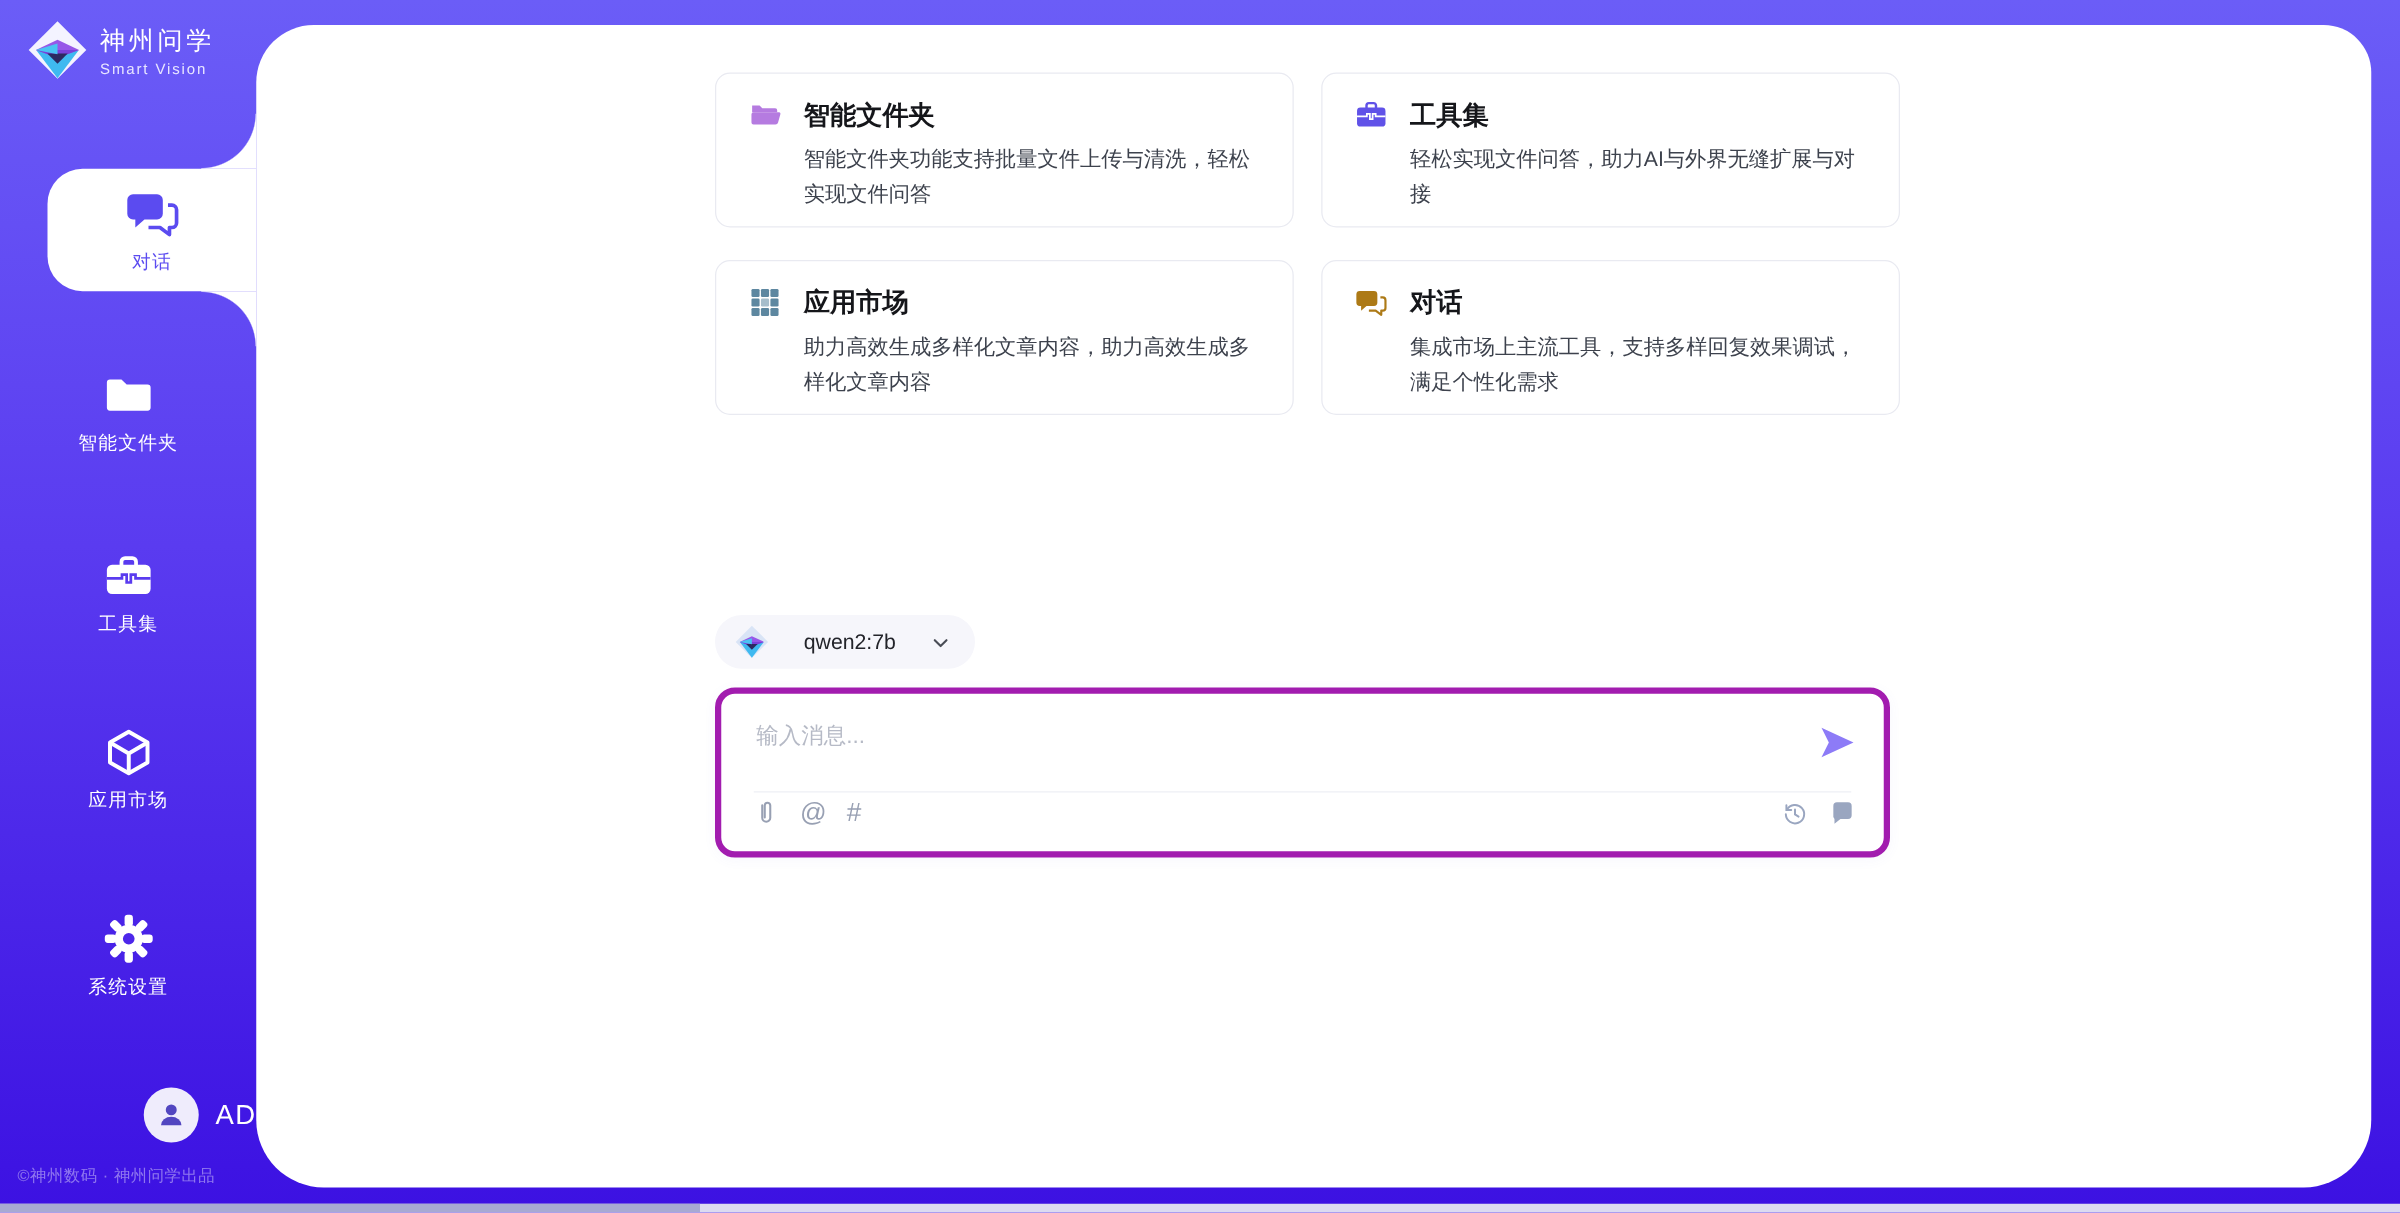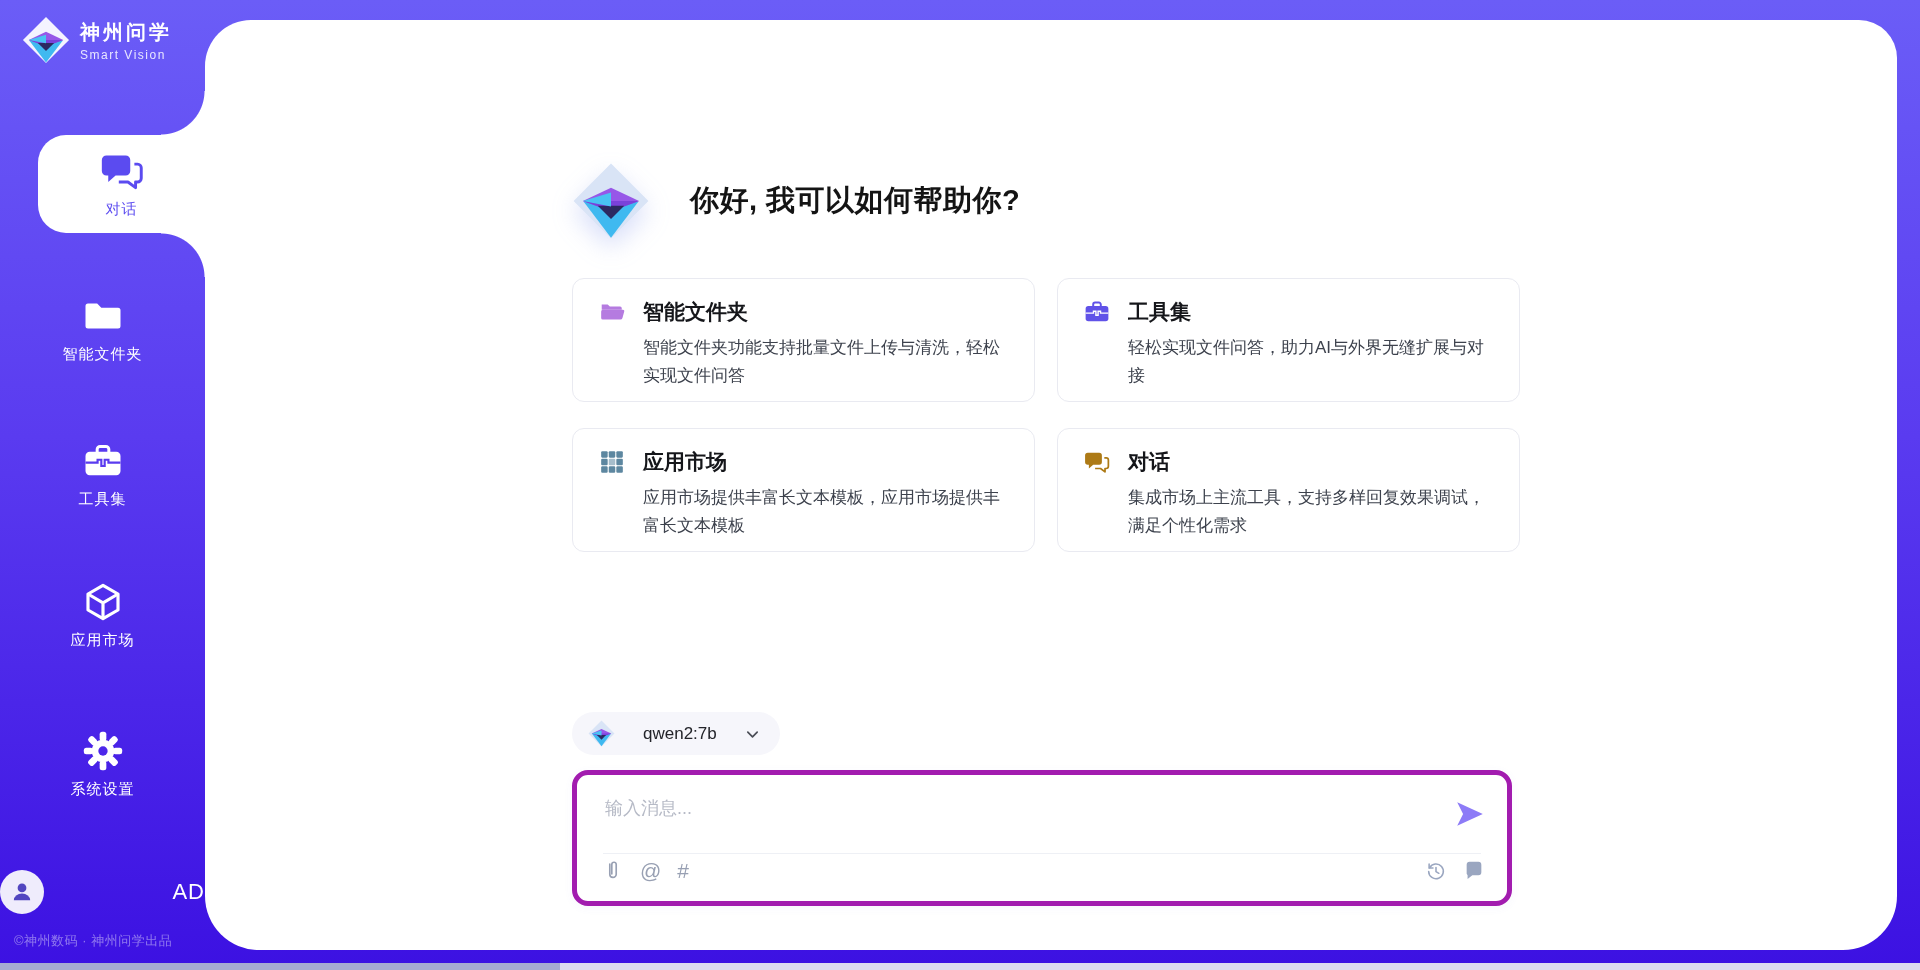--- a/index.html
+++ b/index.html
@@ -4,41 +4,41 @@
 <style>
   * { margin:0; padding:0; box-sizing:border-box; }
   html,body { width:1920px; height:970px; overflow:hidden;
     font-family:"Liberation Sans","DejaVu Sans",sans-serif; }
   body { background:linear-gradient(180deg,#6b5df7 0%,#5a3bf0 45%,#3c11e2 100%); position:relative; }
 
   
   .sidebar { position:absolute; left:0; top:0; width:205px; height:100%; z-index:2; }
   .brand { position:absolute; left:22px; top:16px; display:flex; align-items:center; gap:10px; }
   .brand-icon { width:48px; height:48px; }
-  .brand-name { color:#fff; font-size:20px; font-weight:700; letter-spacing:3px; }
+  .brand-name { color:#fff; font-size:20px; font-weight:400; letter-spacing:3px; }
   .brand-sub { color:#e8e6ff; font-size:12px; letter-spacing:1.5px; margin-top:2px; }
 
   .nav-item { position:absolute; left:0; width:205px; display:flex; flex-direction:column;
     align-items:center; gap:9px; color:#fff; cursor:pointer; }
   .nav-icon { width:40px; height:40px; display:block; --case-gap:#5a3bef; }
   .nav-icon svg { width:100%; height:100%; display:block; }
   .nav-label { font-size:15px; letter-spacing:1px; }
 
   .nav-item.active { left:38px; width:167px; height:98px; background:#fff;
     border-radius:28px 0 0 28px; justify-content:center; gap:7px; color:#5b4bf0; }
   .nav-item.active .nav-icon { width:44px; height:44px; --case-gap:#fff; }
   .nav-item.active::before, .nav-item.active::after {
     content:''; position:absolute; right:0; width:44px; height:44px; pointer-events:none; }
   .nav-item.active::before { top:-44px;
     background:radial-gradient(circle at 0 0, rgba(255,255,255,0) 43px, #fff 44px); }
   .nav-item.active::after { bottom:-44px;
     background:radial-gradient(circle at 0 100%, rgba(255,255,255,0) 43px, #fff 44px); }
 
   .user-row { position:absolute; left:0; top:870px; width:205px; display:flex;
-    align-items:center; justify-content:space-between; gap:13px; cursor:pointer; }
+    align-items:center; justify-content:flex-end; gap:13px; cursor:pointer; }
   .avatar { width:44px; height:44px; border-radius:50%; background:#efecfc;
     display:flex; align-items:center; justify-content:center; }
   .avatar svg { width:28px; height:28px; color:#5246c0; }
   .user-name { color:#fff; font-size:22px; letter-spacing:1px; }
   .copyright { position:absolute; left:14px; top:932px; color:rgba(255,255,255,0.42);
     font-size:13px; letter-spacing:0.5px; }
 
   
   .main { position:absolute; left:205px; top:20px; width:1692px; height:930px;
     background:#fff; border-radius:46px 38px 54px 54px; z-index:1; }
@@ -179,33 +179,20 @@
         </svg>
     </span>
     <span class="user-name">AD</span>
   </div>
 
   <div class="copyright">©神州数码 · 神州问学出品</div>
 </div>
 
 <div class="main">
   <div class="content">
-    <div class="greeting">
-      <span class="greet-icon">
-          <svg viewBox="0 0 100 100">
-            <polygon points="50,2 98,50 50,98 2,50" fill="#d9e4f6"></polygon>
-            <polygon points="50,97 15,51 85,51" fill="#3fb9f0"></polygon>
-            <polygon points="14,50 50,33 86,50 50,63" fill="#9757e8"></polygon>
-            <polygon points="14,50 86,50 50,63" fill="#7a41d9"></polygon>
-            <polygon points="33,56 67,56 50,73" fill="#2c2960"></polygon>
-            <polygon points="14,50 50,39 50,57" fill="#49c3f2"></polygon>
-          </svg>
-        </span>
-      <span class="greet-text">你好, 我可以如何帮助你?</span>
-    </div>
 
     <div class="cards" id="cards-root">
         <div class="card">
           <div class="card-head">
             <span class="card-icon" style="color:#b57be0">
               <svg viewBox="0 0 48 48">
                 <path fill="currentColor" d="M5 10h11l4 4h19a3 3 0 0 1 3 3v3H5z"></path>
                 <path fill="currentColor" d="M4 23a3 3 0 0 1 3-3h37.2a2.5 2.5 0 0 1 2.4 3.2l-3.3 11.7A4 4 0 0 1 39.4 38H7a3 3 0 0 1-3-3z"></path>
               </svg>
             </span>
@@ -236,21 +223,21 @@
                 <rect x="4" y="18" width="12" height="12" rx="2"></rect>
                 <rect x="18" y="18" width="12" height="12" rx="2" opacity="0.55"></rect>
                 <rect x="32" y="18" width="12" height="12" rx="2"></rect>
                 <rect x="4" y="32" width="12" height="12" rx="2"></rect>
                 <rect x="18" y="32" width="12" height="12" rx="2"></rect>
                 <rect x="32" y="32" width="12" height="12" rx="2"></rect>
               </svg>
             </span>
             <span class="card-title">应用市场</span>
           </div>
-          <div class="card-desc">应用市场提供丰富长文本模板，应用市场提供丰富长文本模板</div>
+          <div class="card-desc">助力高效生成多样化文章内容，助力高效生成多样化文章内容</div>
         </div>
         <div class="card">
           <div class="card-head">
             <span class="card-icon" style="color:#ad7a16">
               <svg viewBox="0 0 48 48">
                 <path fill="currentColor" d="M7 7h21a5 5 0 0 1 5 5v12a5 5 0 0 1-5 5H17l-8 7v-7H7a5 5 0 0 1-5-5V12a5 5 0 0 1 5-5z"></path>
                 <path fill="none" stroke="currentColor" stroke-width="3.2" stroke-linejoin="round" d="M37.5 16.5h3.5a4 4 0 0 1 4 4v11.5a4 4 0 0 1-4 4h-2.2v6.2l-8.3-6.2H20.5"></path>
               </svg>
             </span>
             <span class="card-title">对话</span>

